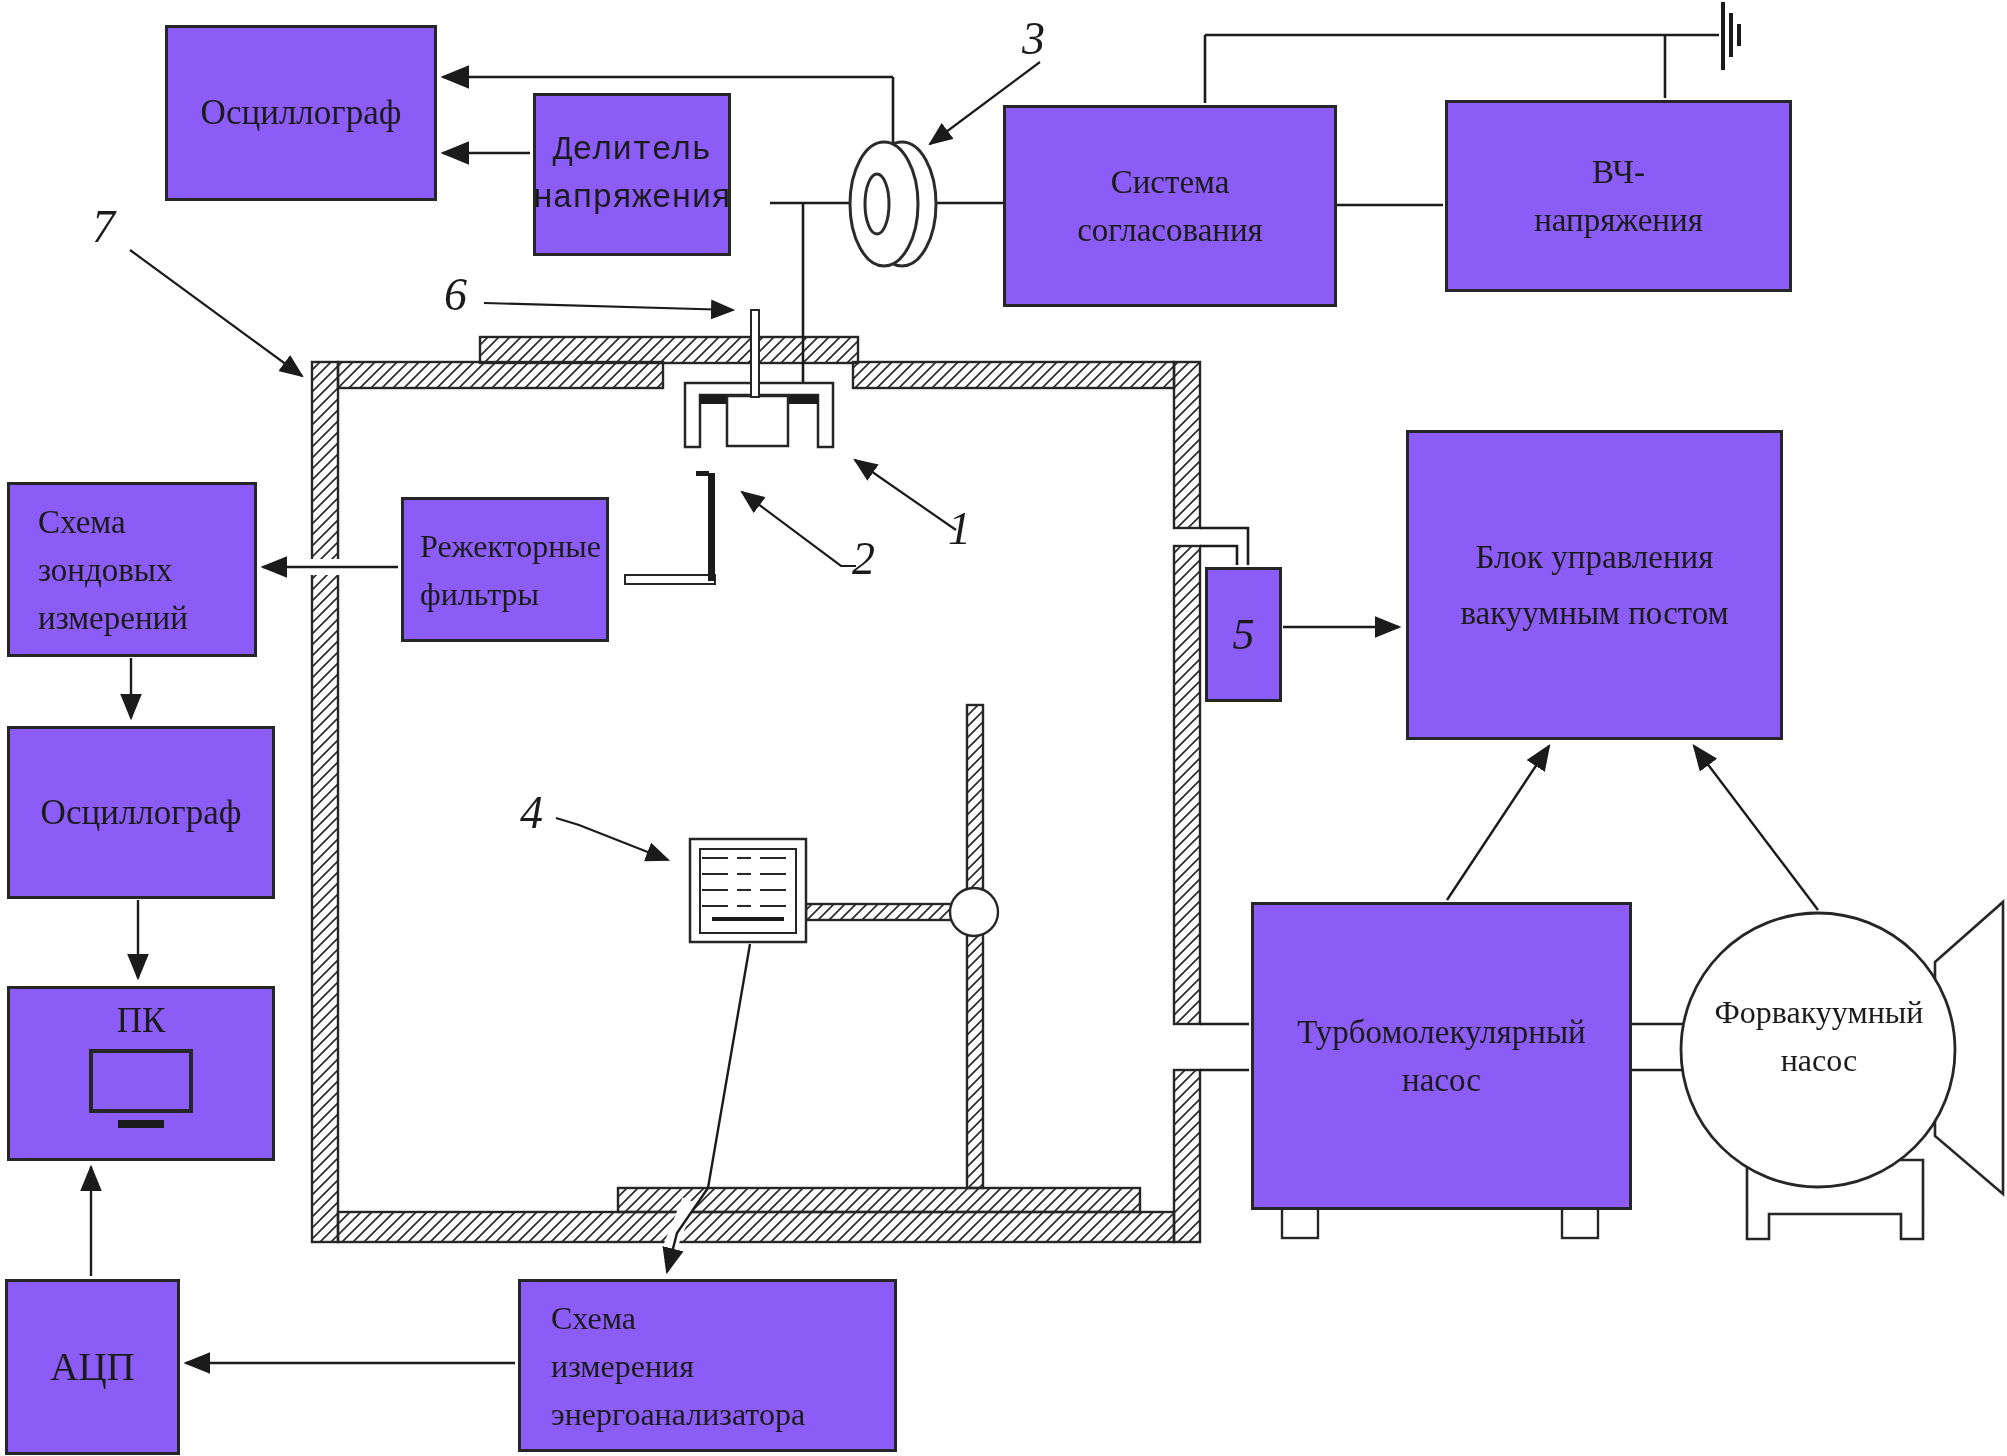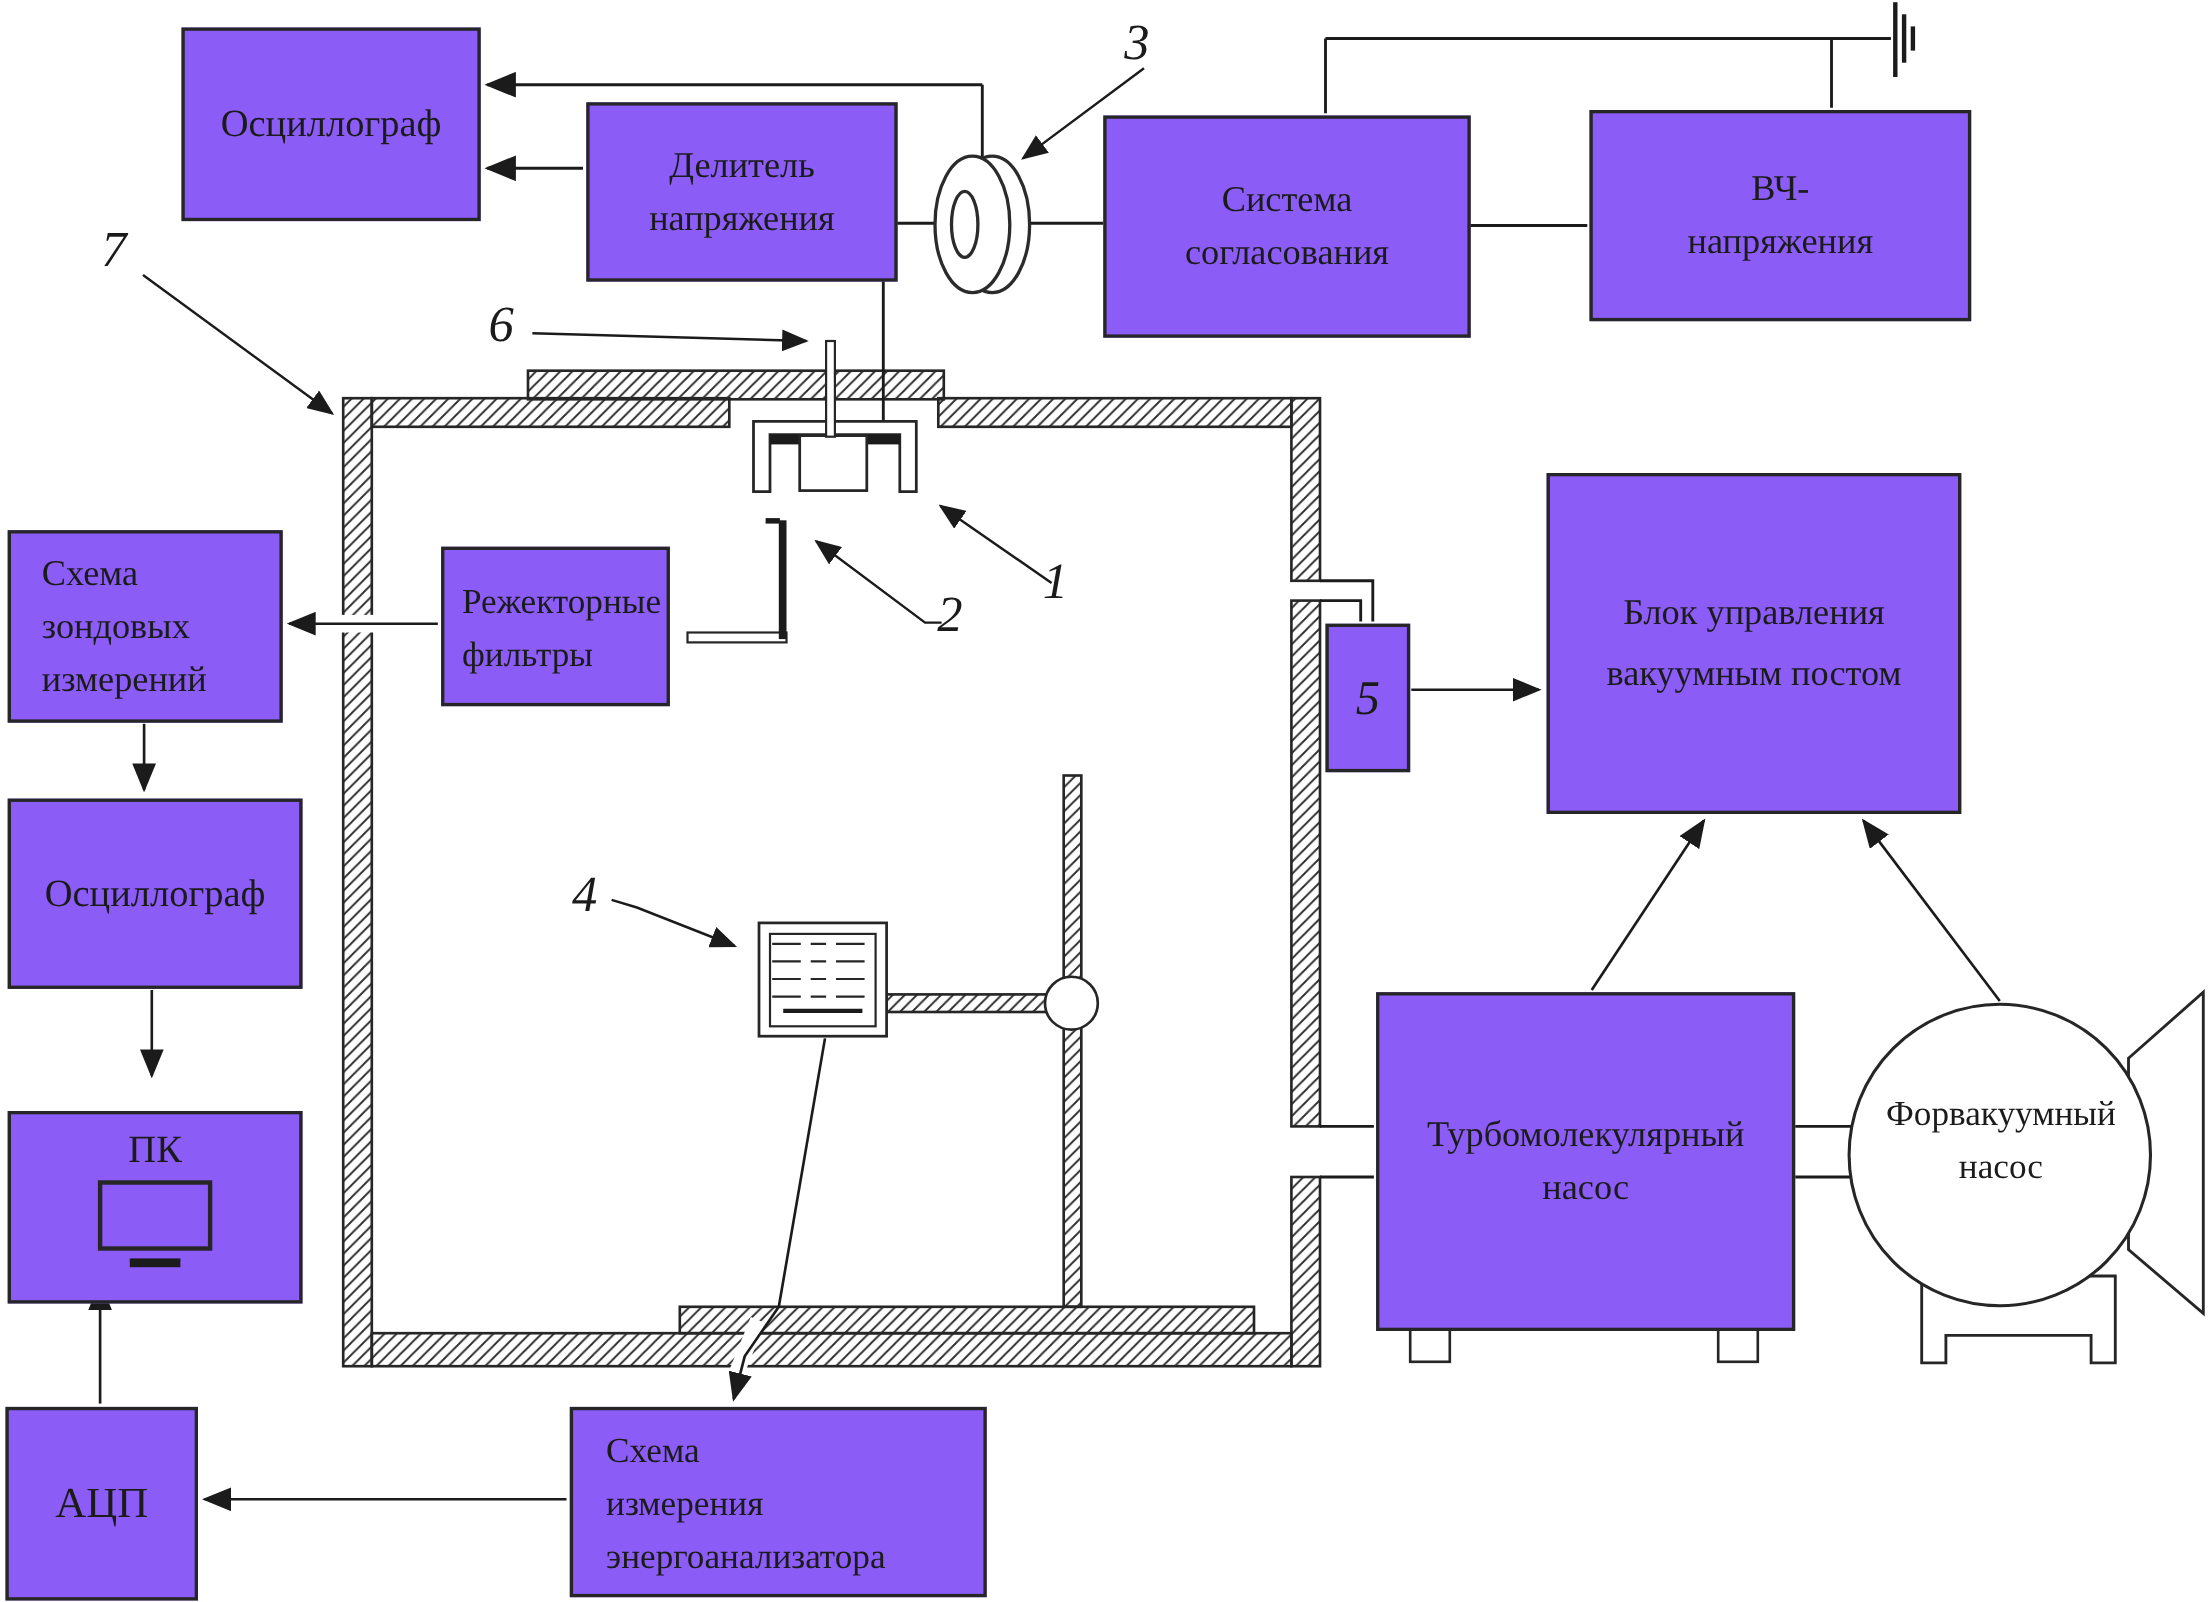--- a/index.html
+++ b/index.html
@@ -6,21 +6,21 @@
   #stage{position:relative;width:2007px;height:1456px;background:#fff;overflow:hidden;
          font-family:"Liberation Serif","DejaVu Serif",serif;color:#1b1b1b;}
   #gfx{position:absolute;left:0;top:0;width:2007px;height:1456px;}
   .box{position:absolute;box-sizing:border-box;border:3px solid #262626;background:#8b5cf6;
        display:flex;flex-direction:column;justify-content:center;align-items:center;
        font-size:33px;line-height:48px;text-align:center;}
   .box.left{align-items:flex-start;text-align:left;}
   .num{position:absolute;font-style:italic;font-size:46px;line-height:46px;}
   .valve{font-style:italic;font-size:44px;}
   .plain{position:absolute;font-size:32px;line-height:48px;text-align:center;}
-  .pcbox{justify-content:flex-start;padding-top:8px;margin-top:24px;}
+  .pcbox{justify-content:flex-start;padding-top:8px;}
   .monitor{width:104px;height:64px;border:4px solid #262626;box-sizing:border-box;margin-top:4px;}
   .monbase{width:46px;height:8px;background:#1b1b1b;margin-top:7px;}
 </style>
 </head>
 <body>
 
 <div id="stage">
 
 <svg id="gfx" viewBox="0 0 2007 1456" xmlns="http://www.w3.org/2000/svg">
   <defs>
@@ -116,21 +116,21 @@
     <path d="M956,530 L855,460"></path>
     <path d="M856,566 L841,566 L742,492"></path>
     <path d="M556,818 L579,825 L668,860"></path>
   </g>
 </svg>
 
   <div class="box" style="left:165px;top:25px;width:272px;height:176px;">
     <div style="font-size:35px;">Осциллограф</div>
   </div>
 
-  <div class="box" style="left:533px;top:93px;width:283px;height:163px;">
+  <div class="box" style="left:533px;top:93px;width:198px;height:163px;font-family:Liberation Mono, monospace;">
     <div>Делитель</div>
     <div>напряжения</div>
   </div>
 
   <div class="box" style="left:1003px;top:105px;width:334px;height:202px;">
     <div>Система</div>
     <div>согласования</div>
   </div>
 
   <div class="box" style="left:1445px;top:100px;width:347px;height:192px;">

